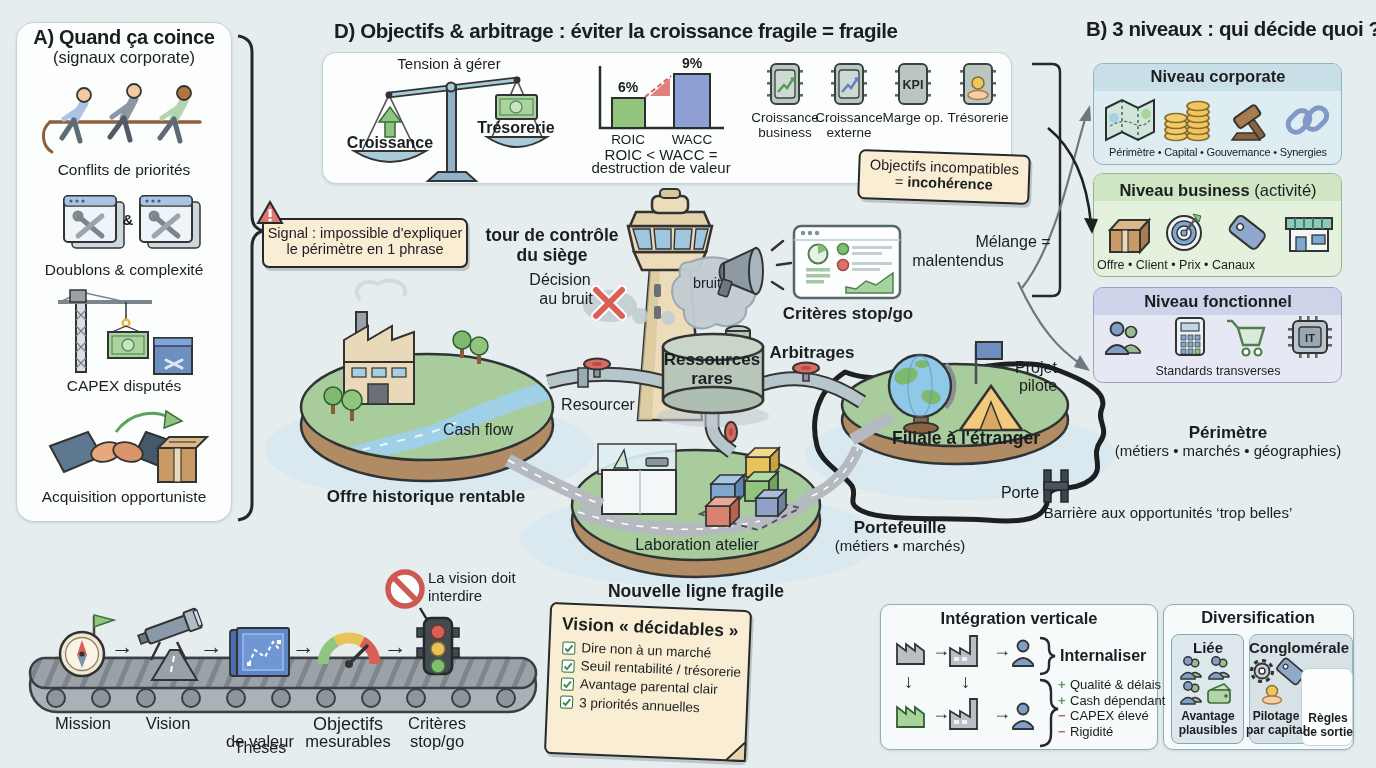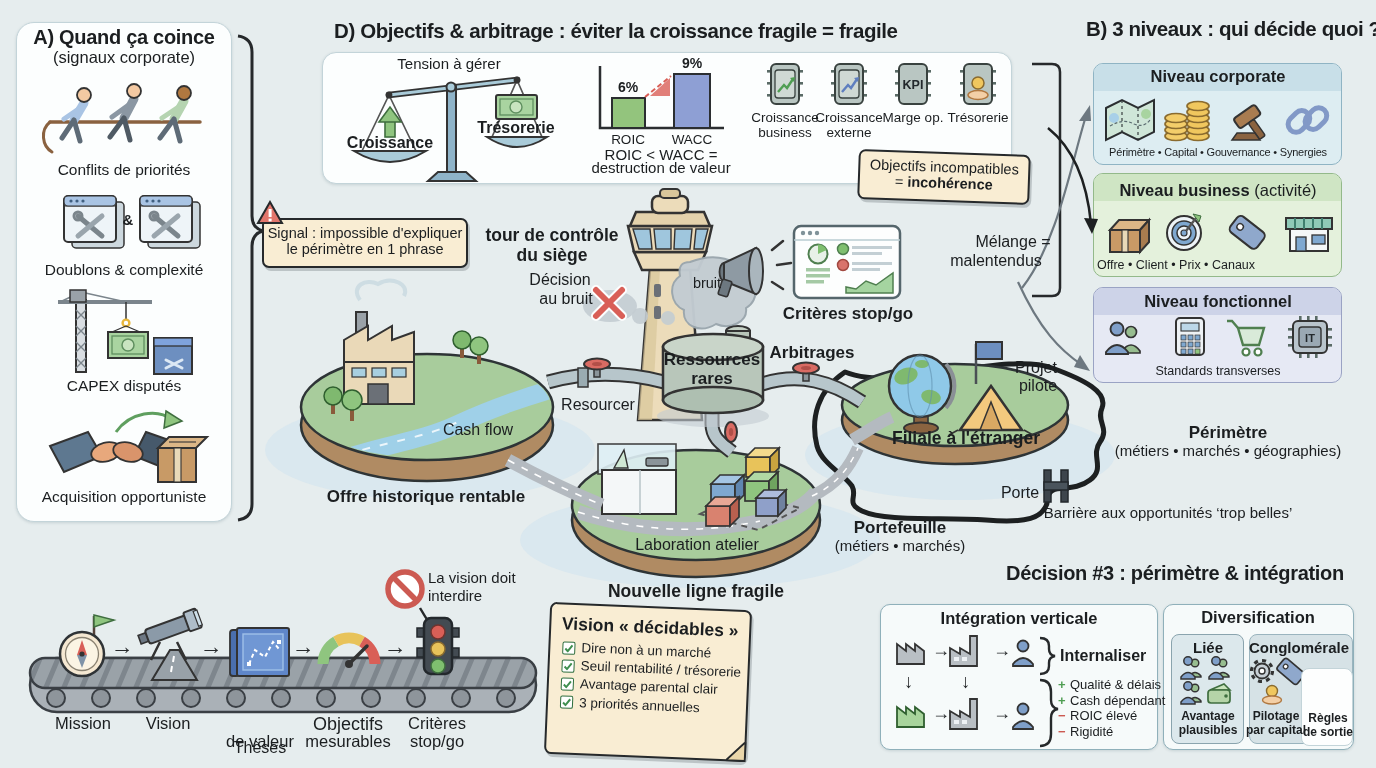--- a/index.html
+++ b/index.html
@@ -746,21 +746,21 @@
   <div class="lbl s135" style="left:978px;top:110px">Trésorerie</div>
 
   <div class="lbl s21 lft" style="left:1086px;top:18px">B) 3 niveaux : qui décide quoi ?</div>
   <div class="lbl bhead" style="left:1218px;top:67px">Niveau corporate</div>
   <div class="lbl s11" style="left:1218px;top:146px">Périmètre • Capital • Gouvernance • Synergies</div>
   <div class="lbl" style="left:1218px;top:181px"><span class="bhead">Niveau business</span><span style="font-size:16.5px;font-weight:400"> (activité)</span></div>
   <div class="lbl s125" style="left:1176px;top:258px">Offre • Client • Prix • Canaux</div>
   <div class="lbl bhead" style="left:1218px;top:292px">Niveau fonctionnel</div>
   <div class="lbl s125" style="left:1218px;top:364px">Standards transverses</div>
   <div class="lbl s16" style="left:1013px;top:233px">Mélange =</div>
-  <div class="lbl s16" style="left:996px;top:252px">malentendus</div>
+  <div class="lbl s16" style="left:958px;top:252px">malentendus</div>
 
   <div class="lbl s18b" style="left:552px;top:226px">tour de contrôle</div>
   <div class="lbl s18b" style="left:552px;top:246px">du siège</div>
   <div class="lbl s16" style="left:560px;top:271px">Décision</div>
   <div class="lbl s16" style="left:566px;top:290px">au bruit</div>
   <div class="lbl s14" style="left:707px;top:275px">bruit</div>
   <div class="lbl s17" style="left:848px;top:304px">Critères stop/go</div>
   <div class="lbl s17" style="left:712px;top:350px">Ressources</div>
   <div class="lbl s17" style="left:712px;top:369px">rares</div>
   <div class="lbl s17b" style="left:812px;top:343px">Arbitrages</div>
@@ -788,33 +788,32 @@
   <div class="lbl s16" style="left:83px;top:714px;font-size:16.5px">Mission</div>
   <div class="lbl s16" style="left:168px;top:714px;font-size:16.5px">Vision</div>
   <div class="lbl s16" style="left:168px;top:772px;font-size:12px">(3–5 ans)</div>
   <div class="lbl s16" style="left:260px;top:739px;font-size:16px">Thèses</div>
   <div class="lbl s16" style="left:260px;top:732px;font-size:16.5px">de valeur</div>
   <div class="lbl s16" style="left:348px;top:714px;font-size:18px">Objectifs</div>
   <div class="lbl s16" style="left:348px;top:732px;font-size:16.5px">mesurables</div>
   <div class="lbl s16" style="left:437px;top:714px;font-size:16.5px">Critères</div>
   <div class="lbl s16" style="left:437px;top:732px;font-size:16.5px">stop/go</div>
 
-  <div class="lbl s20" style="left:1175px;top:562px">Décision #3 : périmètre &amp; intégration</div>
   <div class="lbl s17b" style="left:1019px;top:609px;font-size:16.5px">Intégration verticale</div>
   <div class="lbl ar lft" style="left:932px;top:640px;font-size:18px">→</div>
   <div class="lbl ar lft" style="left:993px;top:640px;font-size:18px">→</div>
   <div class="lbl ar lft" style="left:932px;top:703px;font-size:18px">→</div>
   <div class="lbl ar lft" style="left:993px;top:703px;font-size:18px">→</div>
   <div class="lbl ard lft" style="left:904px;top:671px">↓</div>
   <div class="lbl ard lft" style="left:961px;top:671px">↓</div>
   <div class="lbl s16b lft" style="left:1060px;top:647px">Internaliser</div>
   <div class="bullets" style="left:1058px;top:677px">
     <div><span class="sign pro">+</span><span>Qualité &amp; délais</span></div>
     <div><span class="sign pro">+</span><span>Cash dépendant</span></div>
-    <div><span class="sign con">−</span><span>ROIC élevé</span></div>
+    <div><span class="sign con">−</span><span>CAPEX élevé</span></div>
     <div><span class="sign con">−</span><span>Rigidité</span></div>
   </div>
   <div class="lbl s17b" style="left:1258px;top:608px;font-size:16.5px">Diversification</div>
   <div class="lbl s15b" style="left:1208px;top:640px">Liée</div>
   <div class="lbl s12b" style="left:1208px;top:710px">Avantage</div>
   <div class="lbl s12b" style="left:1208px;top:724px">plausibles</div>
   <div class="lbl s15b" style="left:1299px;top:640px">Conglomérale</div>
   <div class="lbl s12" style="left:1276px;top:710px">Pilotage</div>
   <div class="lbl s12" style="left:1276px;top:724px">par capital</div>
   <div class="lbl s12" style="left:1328px;top:712px;z-index:6">Règles</div>

